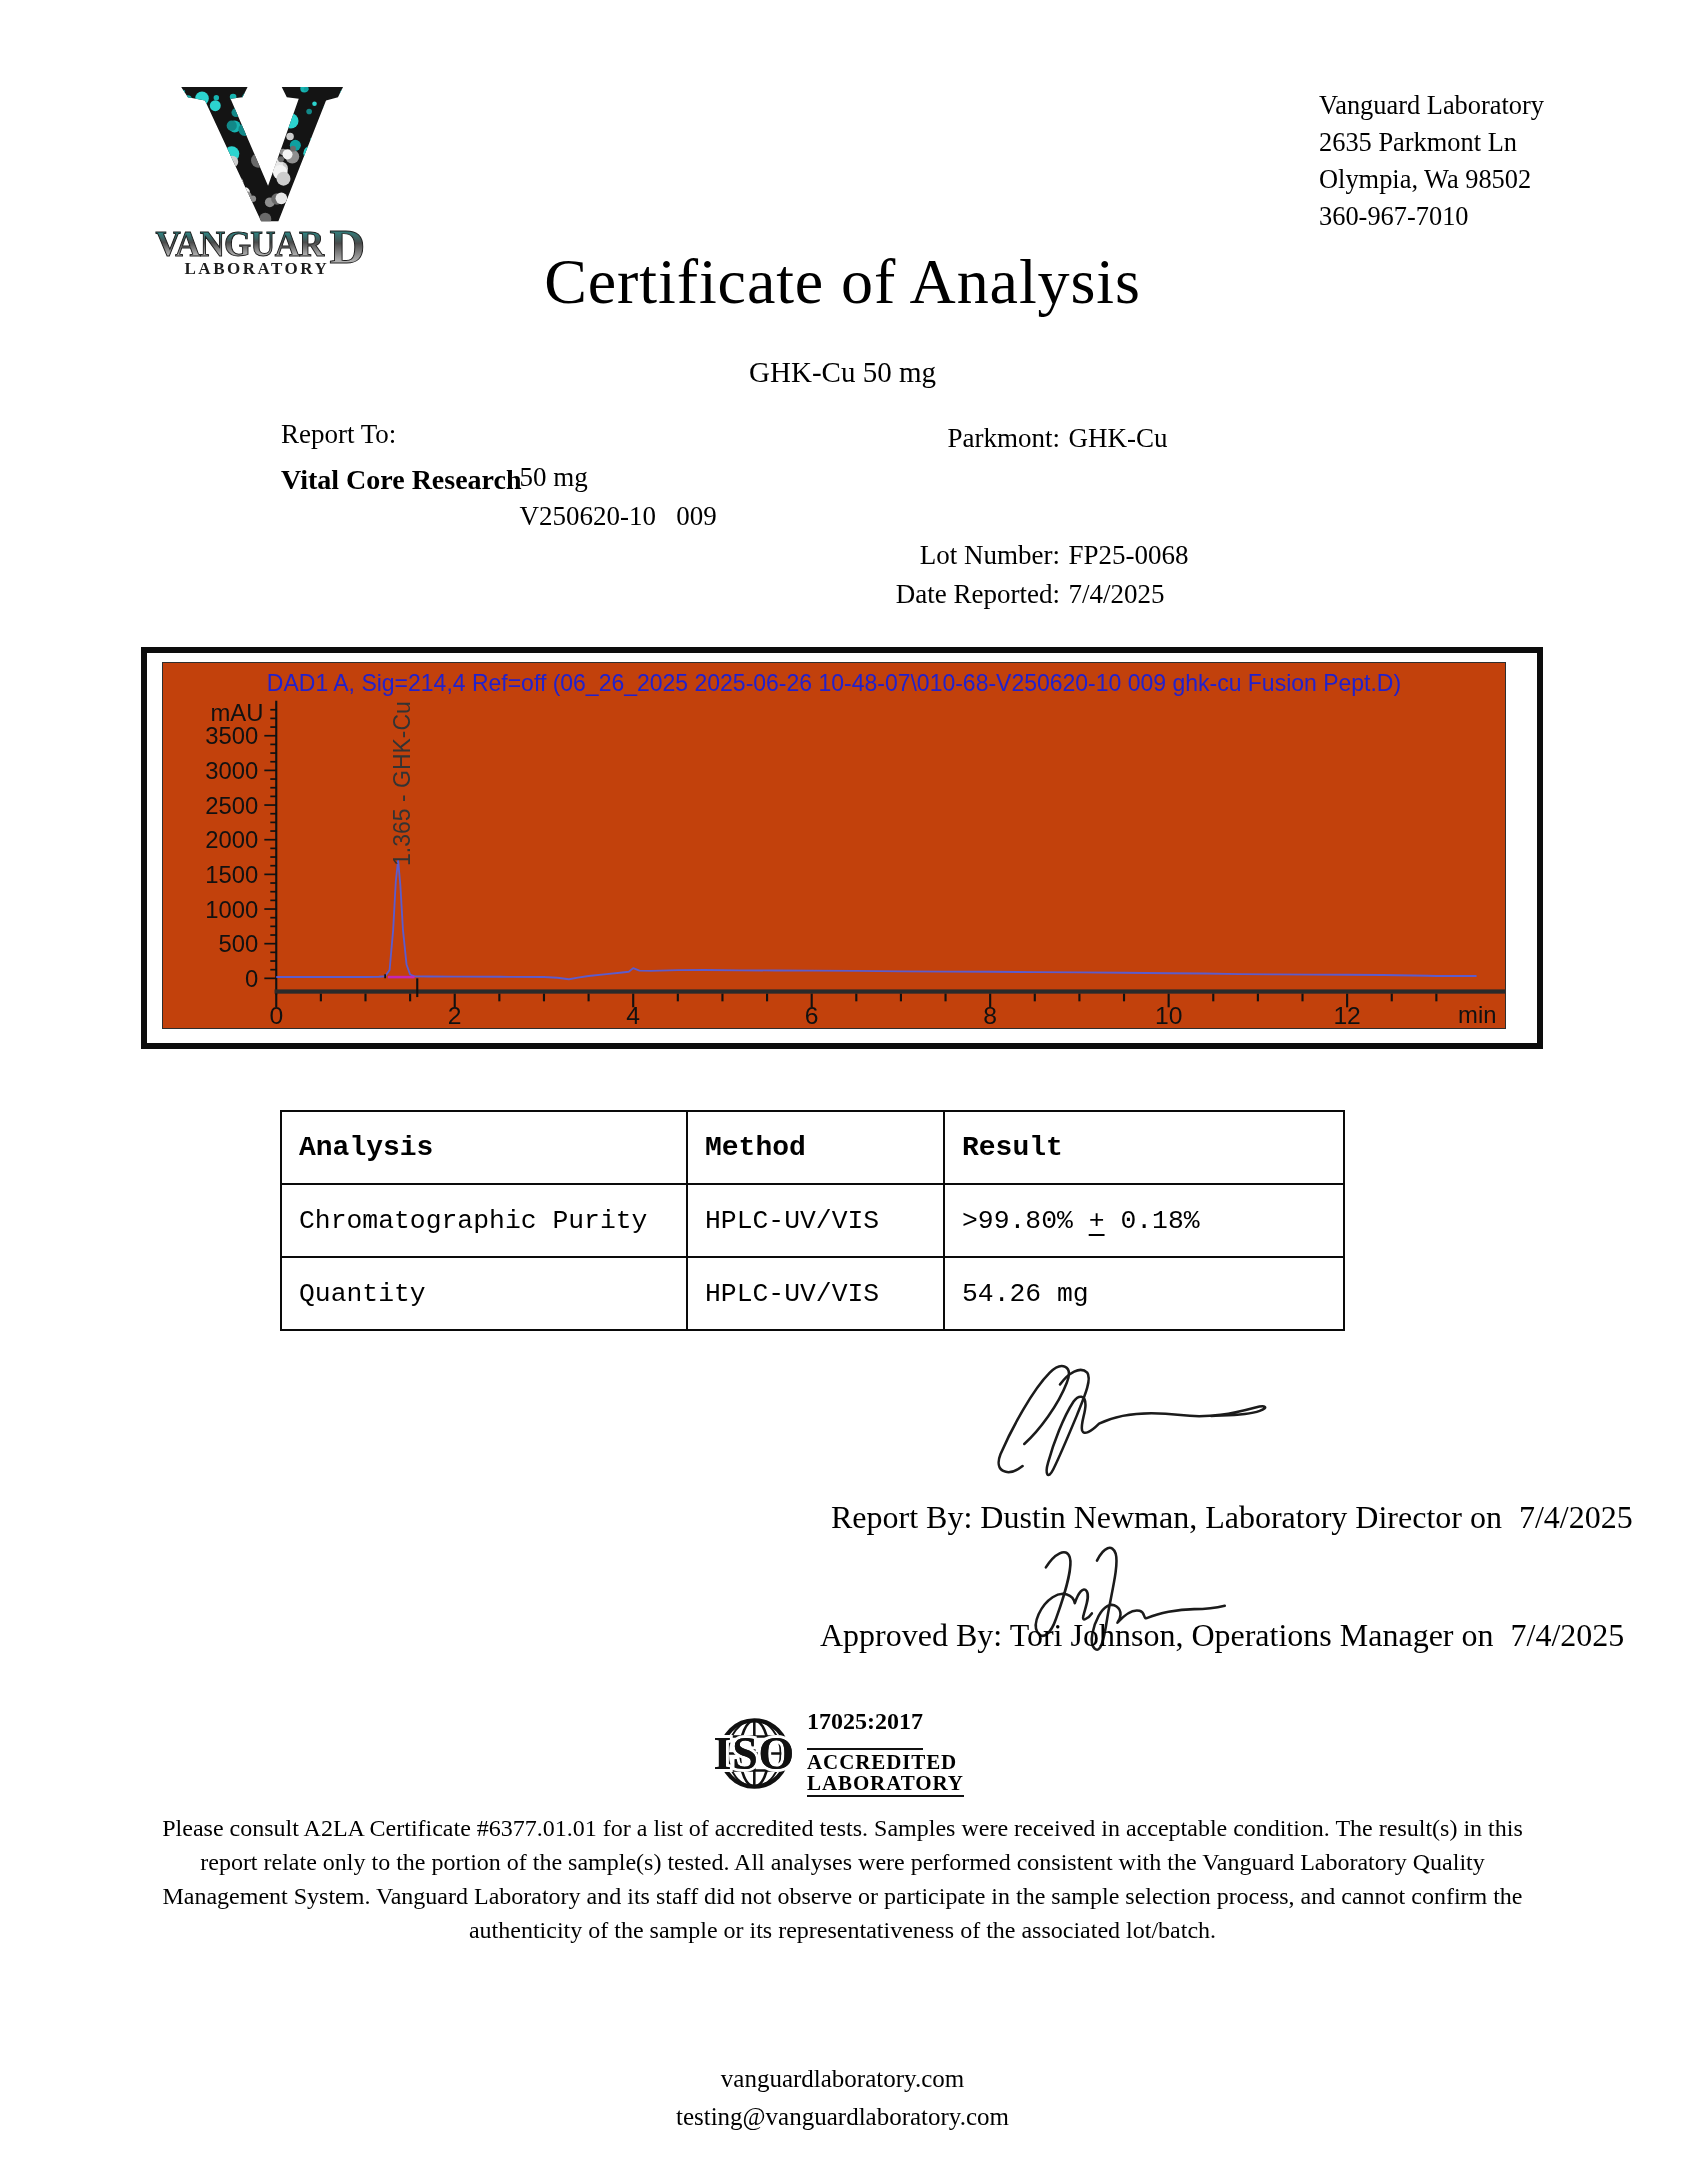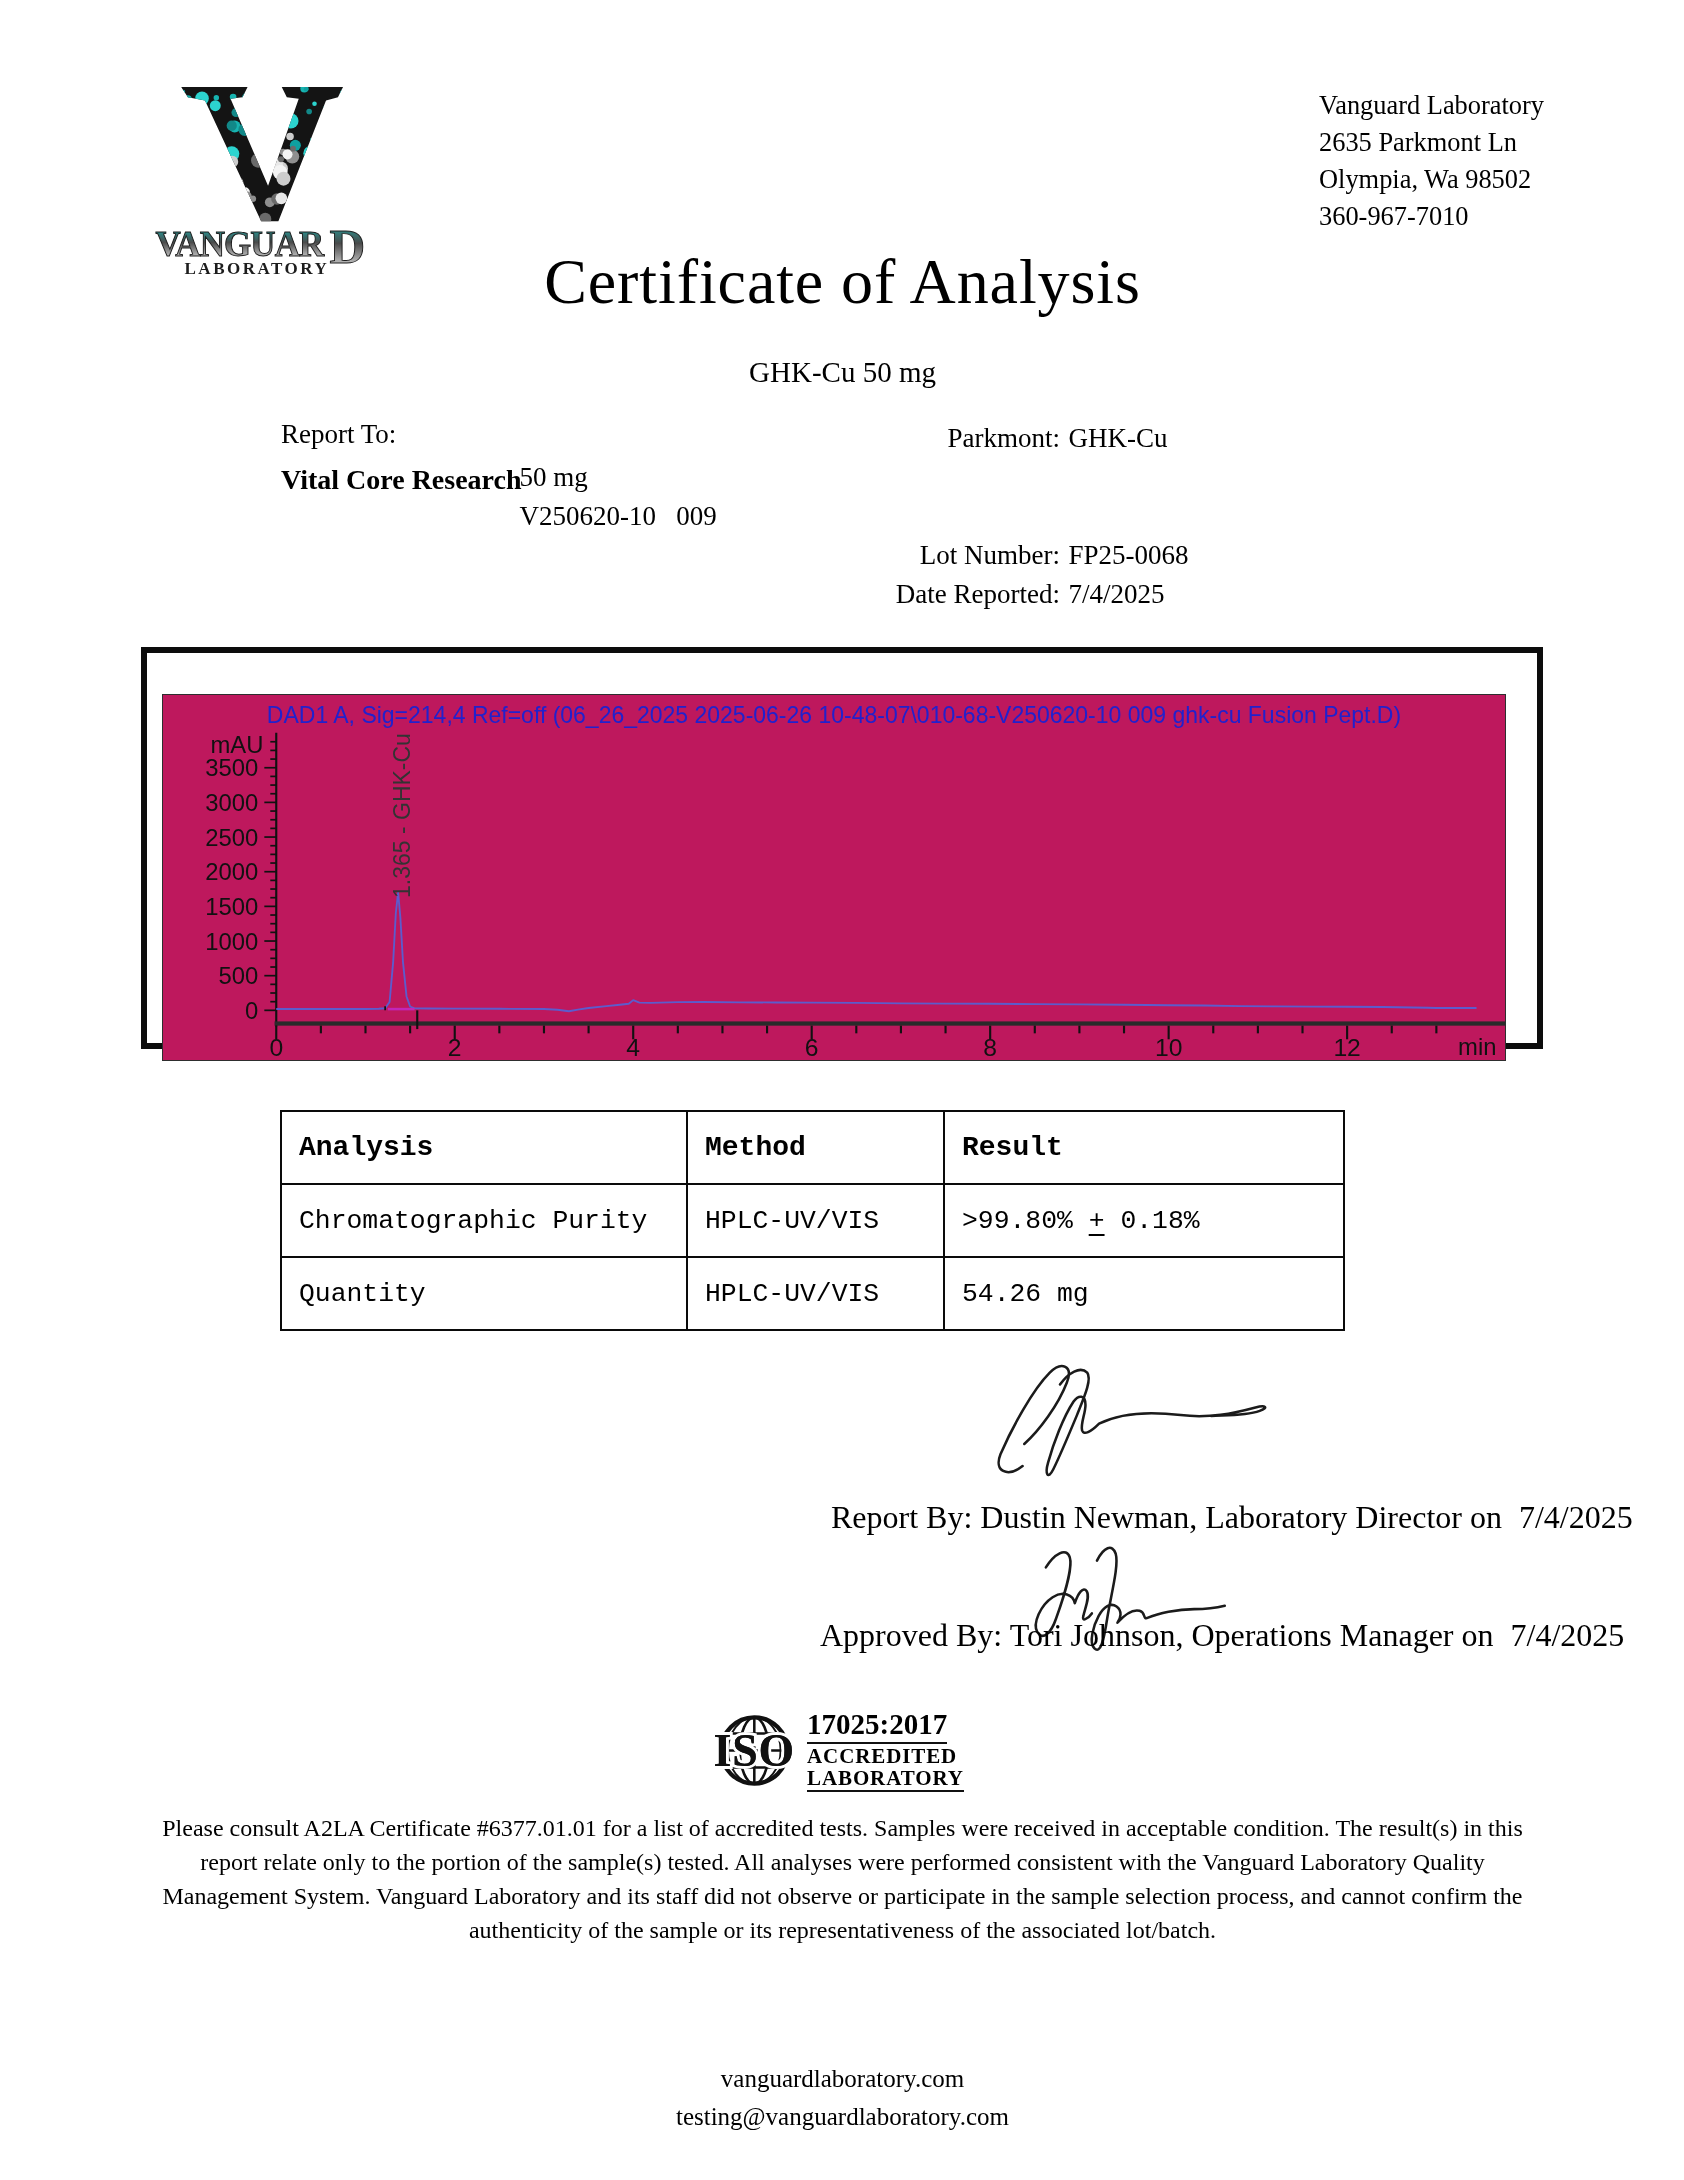--- a/index.html
+++ b/index.html
@@ -17,21 +17,21 @@
   .info-left .client{font-weight:bold;font-size:28px;margin-top:13.6px;}
   .info-right{top:419px;left:511px;font-size:27px;}
   .info-row{display:flex;line-height:39px;}
   .info-row .lbl{width:549px;text-align:right;}
   .info-row .val{margin-left:8.5px;white-space:pre;}
 
   
   .chart-outer{top:647px;left:141px;width:1402px;height:402px;border:6.8px solid #0c0c0c;
                box-sizing:border-box;background:#fff;}
   .chart-inner{position:absolute;top:8.5px;left:15.3px;width:1342px;height:365px;
-               border:1.7px solid #2e2e2e;background:#be185d;margin-top:32px;}
+               border:1.7px solid #2e2e2e;background:#c2410c;}
   .chart-inner svg{display:block;}
   .chart-svg text{font-family:"Liberation Sans", sans-serif;}
   .trace-title{font-size:27px;fill:#2121cd;}
   .axis-txt{font-size:28px;fill:#111;}
   .peak-label{font-size:27px;fill:#333;}
 
   
   table.results{border-collapse:collapse;table-layout:fixed;}
   table.results th, table.results td{border:2.6px solid #0a0a0a;text-align:left;
      height:37px;padding:17px;font-family:Liberation Mono, monospace;}
@@ -40,21 +40,21 @@
   .pm{text-decoration:underline;text-underline-offset:6px;}
 
   
   .sig path{fill:none;stroke:#1b1b1b;stroke-width:3;stroke-linecap:round;stroke-linejoin:round;}
   .sign-line{font-size:32px;white-space:nowrap;}
   .sign-line .dt{margin-left:17px;}
 
   
   .iso{top:1709px;left:717px;display:flex;align-items:center;gap:12px;}
   .iso-txt{display:flex;flex-direction:column;align-items:flex-start;line-height:1.04;}
-  .iso-std{font-size:29px;font-weight:bold;border-bottom:2.6px solid #111;padding-bottom:3px;}
+  .iso-std{font-size:24px;font-weight:bold;border-bottom:2.6px solid #111;padding-bottom:14px;}
   .iso-acc{font-size:21px;font-weight:bold;letter-spacing:0.9px;margin-top:1.7px;}
   .iso-lab{font-size:21px;font-weight:bold;letter-spacing:0.9px;border-bottom:2.6px solid #111;}
 
   
   .disclaimer{top:1811px;left:0;width:100%;text-align:center;font-size:24px;line-height:34px;}
   .footer{top:2060px;left:0;width:100%;text-align:center;font-size:25px;line-height:38px;}
 </style>
 </head>
 <body>
 

